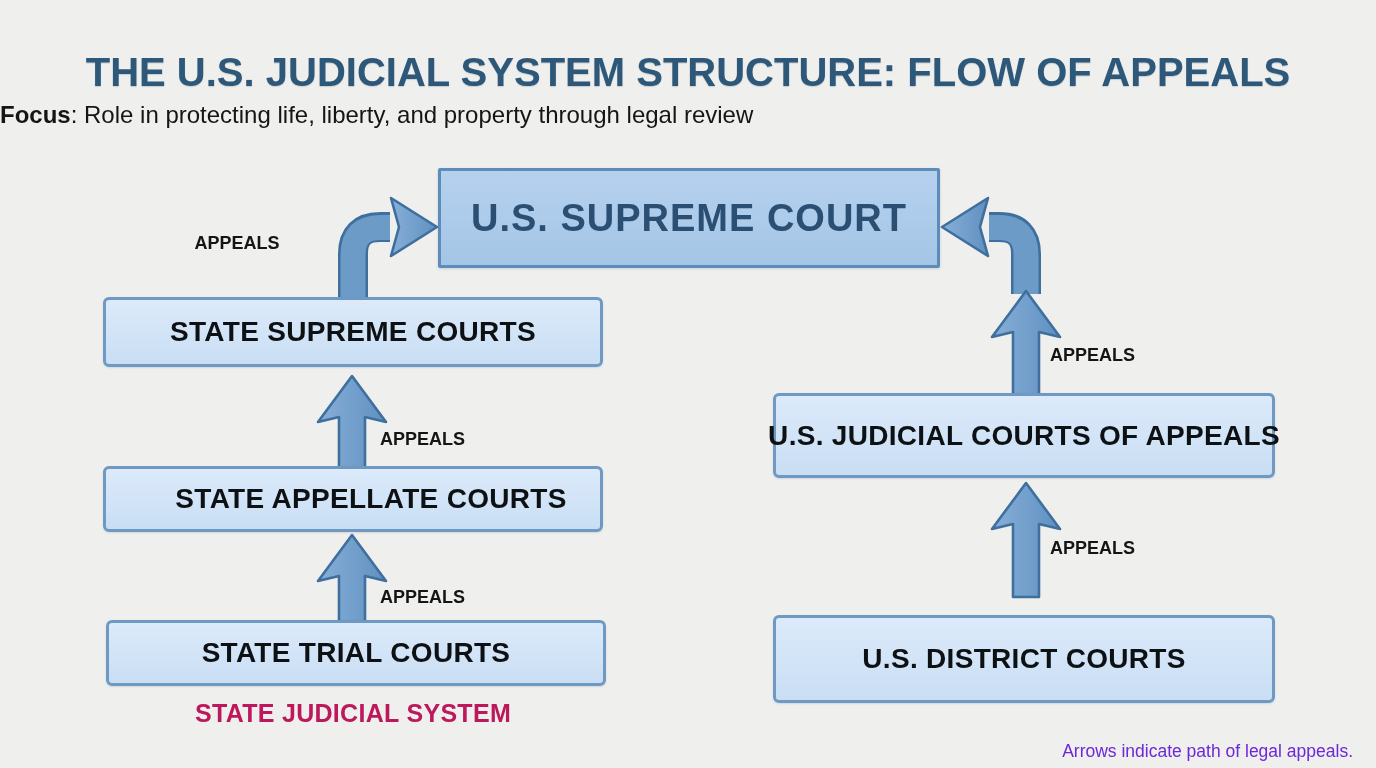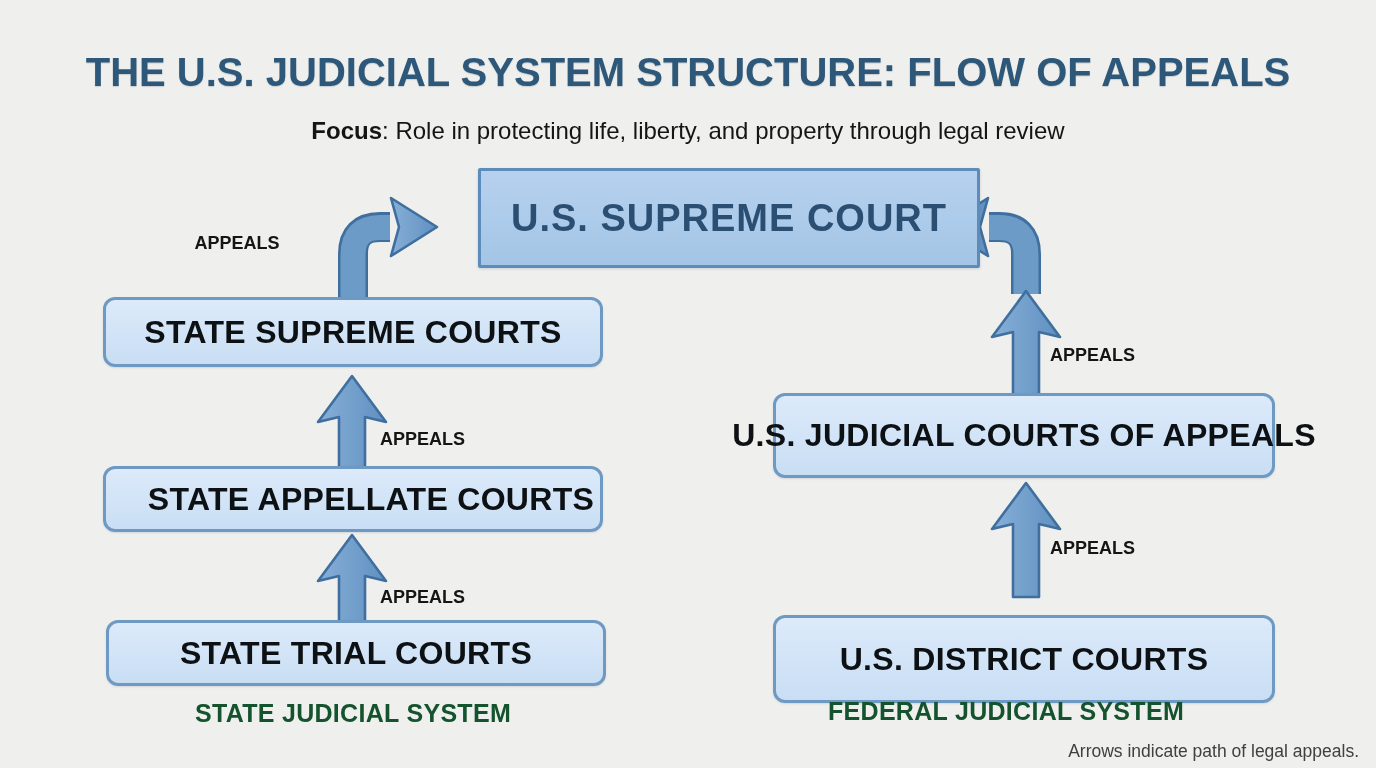--- a/index.html
+++ b/index.html
@@ -10,64 +10,63 @@
     -webkit-font-smoothing:antialiased;
   }
   .title{
     position:absolute;left:0;right:0;top:50px;margin:0;
     text-align:center;font-size:40px;font-weight:700;letter-spacing:0px;
     color:var(--title,#2e587a);
     text-shadow:0 1px 1px rgba(40,60,80,.18);
     white-space:nowrap;
   }
   .subtitle{
-    position:absolute;left:0;right:0;top:101px;margin:16px;
-    text-align:center;font-size:24px;color:var(--text,#151515);
+    position:absolute;left:0;right:0;top:101px;margin:0;
+    text-align:left;font-size:24px;color:var(--text,#151515);
   }
   .subtitle b{font-weight:700;}
   .arrows{position:absolute;left:0;top:0;width:1376px;height:768px;}
   .arrow-shape{fill:url(#arrowGrad);stroke:var(--arrow-border,#3f6f9e);stroke-width:2.6;stroke-linejoin:round;}
   .curve-under{fill:none;stroke:var(--arrow-border,#3f6f9e);stroke-width:30;}
   .curve-over{fill:none;stroke:var(--arrow-fill,#6d9bc8);stroke-width:25;}
   .box{
     position:absolute;box-sizing:border-box;
     display:flex;align-items:center;justify-content:center;
     text-align:center;font-weight:700;white-space:nowrap;
   }
   .box.light{
     background:linear-gradient(180deg,var(--light-fill-top,#dceafa),var(--light-fill,#c9def4));
     border:3px solid var(--light-border,#6d99c2);
-    border-radius:12px;
-    color:#0e1114;font-size:32px;letter-spacing:.3px;
+    border-radius:6px;
+    color:#0e1114;font-size:28px;letter-spacing:.3px;
     box-shadow:0 1px 2px rgba(60,90,120,.15);
   }
   .box.supreme{
     background:linear-gradient(180deg,var(--supreme-fill-top,#b6d1ee),var(--supreme-fill,#a4c5e6));
     border:3.5px solid var(--supreme-border,#5d8cbb);
     border-radius:2px;
     color:var(--supreme-text,#2b4f72);font-size:38px;letter-spacing:1px;
     box-shadow:0 1px 3px rgba(60,90,120,.2);
-    margin-left:40px;
   }
   .fs27{font-size:27px;}
   .appeals-label{
     position:absolute;font-size:18px;font-weight:700;color:var(--text,#151515);
     white-space:nowrap;
   }
   .appeals-federal{
     position:absolute;left:117px;top:232px;width:240px;
     text-align:center;font-size:18px;font-weight:700;color:var(--text,#151515);
     line-height:1.28;
   }
   .system-label{
-    position:absolute;font-size:25px;font-weight:700;color:#14532d;
+    position:absolute;font-size:25px;font-weight:700;color:#be185d;
     text-align:center;letter-spacing:.3px;white-space:nowrap;
   }
   .footnote{
-    position:absolute;right:17px;top:741px;font-size:17.5px;color:#404040;
+    position:absolute;right:23px;top:741px;font-size:17.5px;color:#6d28d9;
   }
 </style>
 </head>
 <body>
 
 <div class="canvas">
 
   <h1 class="title">THE U.S. JUDICIAL SYSTEM STRUCTURE: FLOW OF APPEALS</h1>
   <p class="subtitle"><b>Focus</b><span>: Role in protecting life, liberty, and property through legal review</span></p>
 
@@ -124,17 +123,16 @@
   <div class="appeals-federal">
     <div>APPEALS</div>
   </div>
 
   <div class="appeals-label" style="left:380px;top:429px;">APPEALS</div>
   <div class="appeals-label" style="left:380px;top:587px;">APPEALS</div>
   <div class="appeals-label" style="left:1050px;top:345px;">APPEALS</div>
   <div class="appeals-label" style="left:1050px;top:538px;">APPEALS</div>
 
   <div class="system-label" style="left:103px;width:500px;top:699px;">STATE JUDICIAL SYSTEM</div>
-  <div class="system-label" style="left:755px;width:502px;top:697px;">FEDERAL JUDICIAL SYSTEM</div>
 
   <div class="footnote">Arrows indicate path of legal appeals.</div>
 
 </div>
 
 </body></html>

